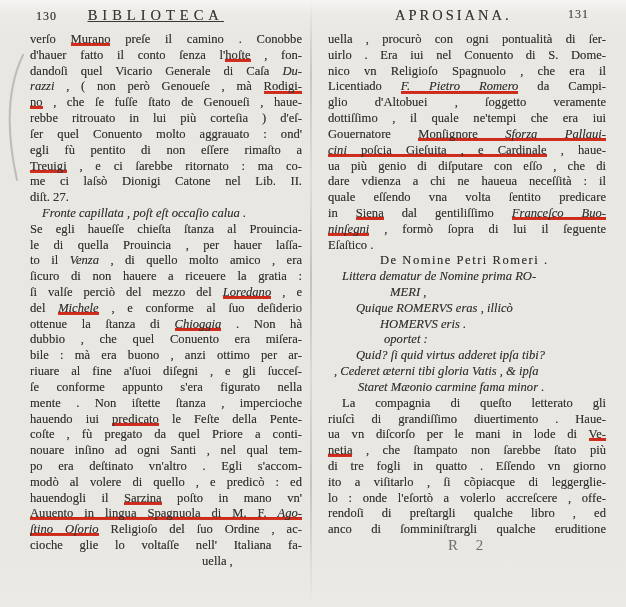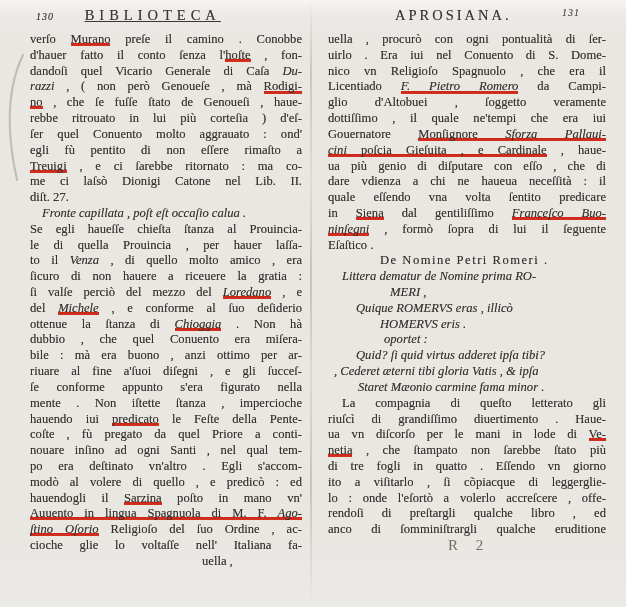--- a/index.html
+++ b/index.html
@@ -22,25 +22,25 @@
     background:linear-gradient(180deg,
       rgba(140,138,132,0) 0%,rgba(140,138,132,.35) 12%,rgba(140,138,132,.12) 30%,
       rgba(140,138,132,.4) 46%,rgba(140,138,132,.15) 62%,rgba(140,138,132,.38) 80%,
       rgba(140,138,132,0) 100%);
   }
   .pagehead{
     position:relative;height:20px;padding-top:7px;
     font-size:14.5px;letter-spacing:1px;color:#3a3834;
     text-shadow:0 0 .5px rgba(60,58,52,.55);
   }
-  .pnum{font-size:10px;font-style:italic;}
+  .pnum{font-size:12px;}
   .left .pnum{margin-left:36px;}
   .left .ptitle{margin-left:26px;letter-spacing:5px;text-decoration:underline;}
   .right .ptitle{margin-left:82px;letter-spacing:3px;}
-  .right .pnum{position:absolute;right:46px;top:7px;color:#55534e;}
+  .right .pnum{position:absolute;right:37px;top:7px;color:#55534e;}
   .text{
     position:relative;margin-top:5px;
     font-size:12.6px;line-height:15.82px;
     text-shadow:0 0 .5px rgba(62,60,54,.5);
   }
   .left .text{margin-left:30px;width:272px;}
   .right .text{margin-left:15px;width:278px;}
   .line{
     height:15.82px;overflow:hidden;
     text-align:justify;text-align-last:justify;

